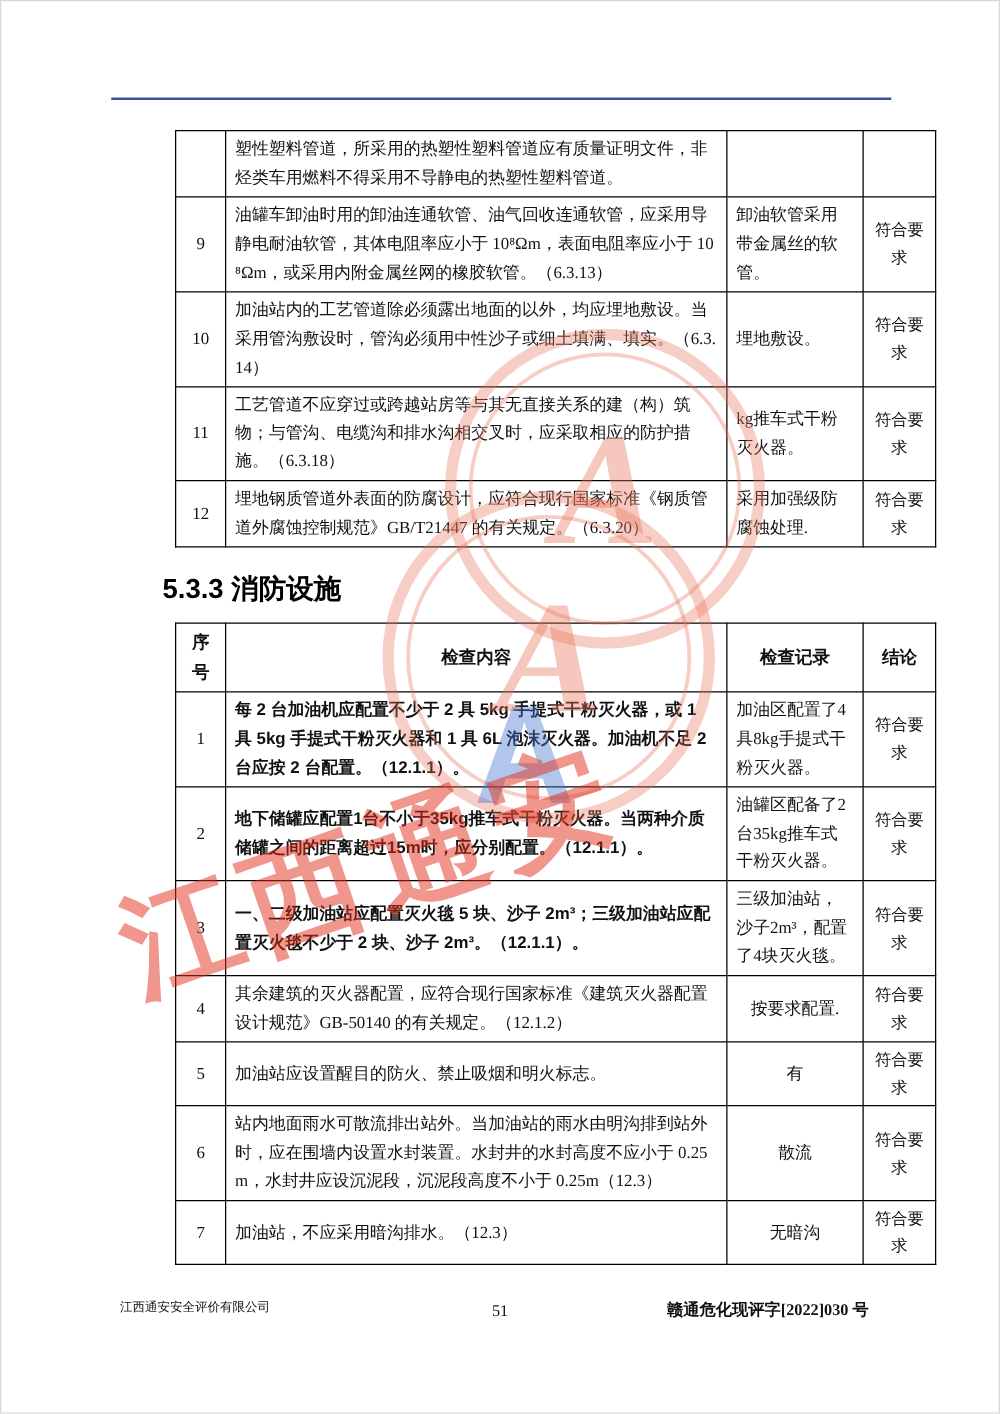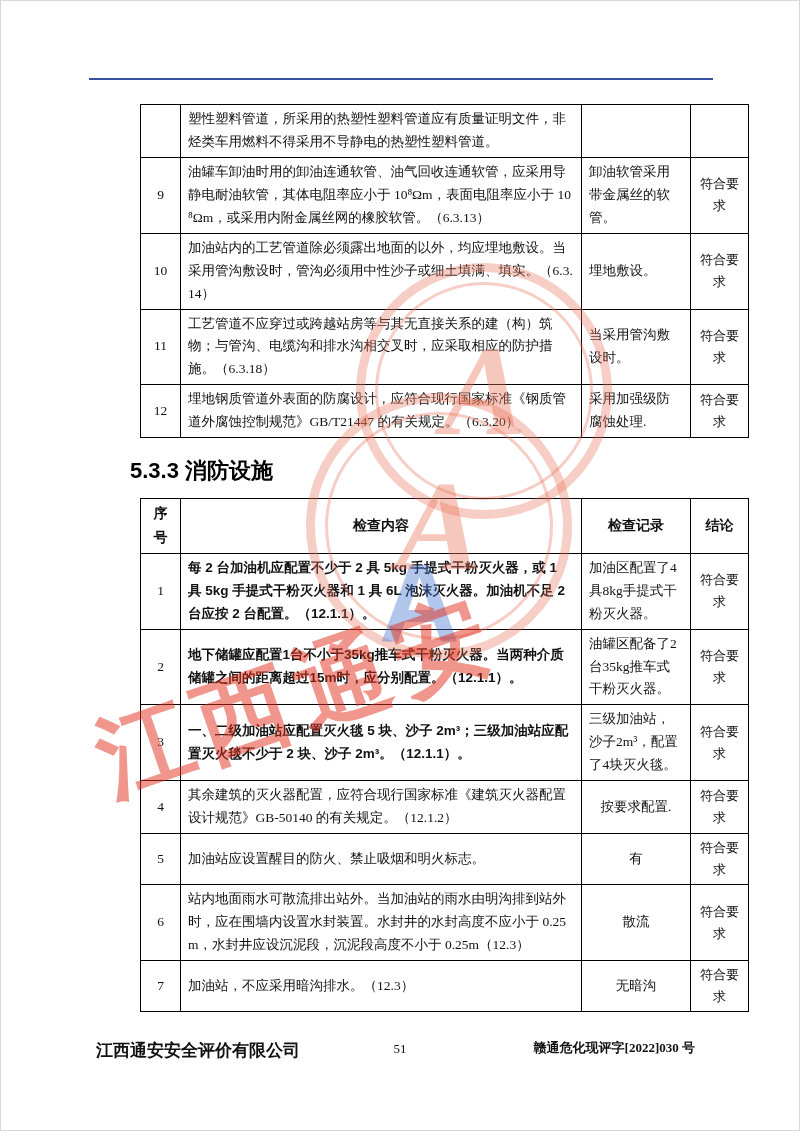--- a/index.html
+++ b/index.html
@@ -28,21 +28,21 @@
   td.no,th{text-align:center;padding:3px 2px;}
   td.concl{text-align:center;padding:3px 2px;font-size:13px;}
   td.rec{padding:3px 5px;}
   td.rec.centered{text-align:center;}
   td.cont.bold, .bold{font-weight:700;font-family:"Liberation Sans","DejaVu Sans",sans-serif;margin-left:20px;}
   th{font-weight:700;font-size:14px;font-family:"Liberation Sans","DejaVu Sans",sans-serif;}
   .section-heading{
     margin:18px 0 12px -10px;font-size:22px;font-weight:700;
     font-family:"Liberation Sans","DejaVu Sans",sans-serif;color:#000;
   }
-  .footer-left{position:absolute;top:1038px;left:95px;font-size:17px;font-weight:700;}
+  .footer-left{position:absolute;top:1038px;left:95px;font-size:10px;font-weight:400;}
   .footer-center{position:absolute;top:1040px;left:0;right:0;text-align:center;font-size:13px;}
   .footer-right{position:absolute;top:1038px;right:104px;font-size:13px;font-weight:600;}
   
   .wm{position:absolute;pointer-events:none;}
   .wm-ring{
     border-radius:50%;border:9px solid rgba(232,115,90,0.35);
     display:flex;align-items:center;justify-content:center;
   }
   .wm-ring-inner{
     position:absolute;inset:10px;border-radius:50%;
@@ -95,21 +95,21 @@
         </tr>
         <tr>
           <td class="no">10</td>
           <td class="cont">加油站内的工艺管道除必须露出地面的以外，均应埋地敷设。当采用管沟敷设时，管沟必须用中性沙子或细土填满、填实。（6.3.14）</td>
           <td class="rec">埋地敷设。</td>
           <td class="concl">符合要求</td>
         </tr>
         <tr>
           <td class="no">11</td>
           <td class="cont">工艺管道不应穿过或跨越站房等与其无直接关系的建（构）筑物；与管沟、电缆沟和排水沟相交叉时，应采取相应的防护措施。（6.3.18）</td>
-          <td class="rec">当采用管沟敷设时。</td>
+          <td class="rec">kg推车式干粉灭火器。</td>
           <td class="concl">符合要求</td>
         </tr>
         <tr>
           <td class="no">12</td>
           <td class="cont">埋地钢质管道外表面的防腐设计，应符合现行国家标准《钢质管道外腐蚀控制规范》GB/T21447 的有关规定。（6.3.20）</td>
           <td class="rec">采用加强级防腐蚀处理.</td>
           <td class="concl">符合要求</td>
         </tr>
       </tbody>
     </table>

